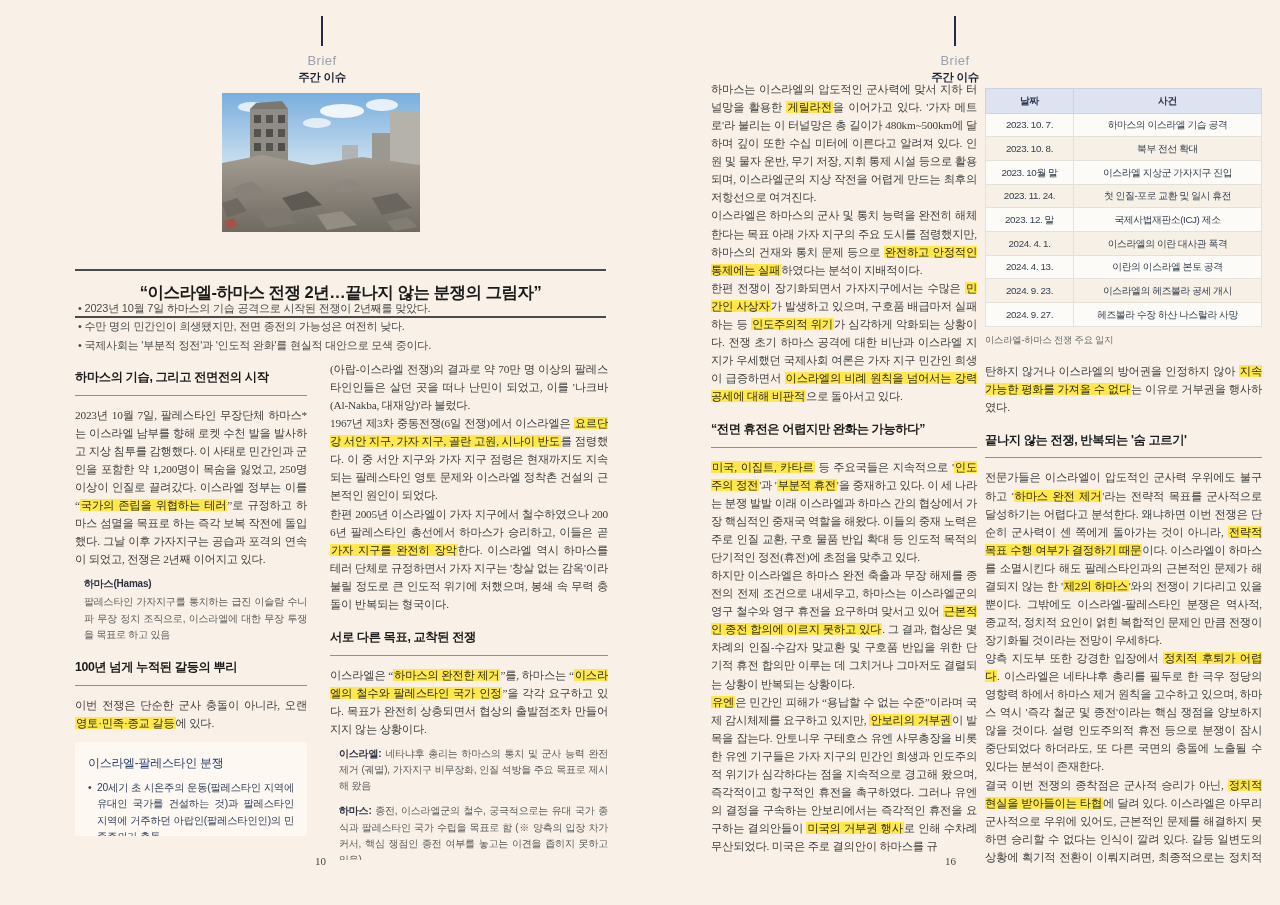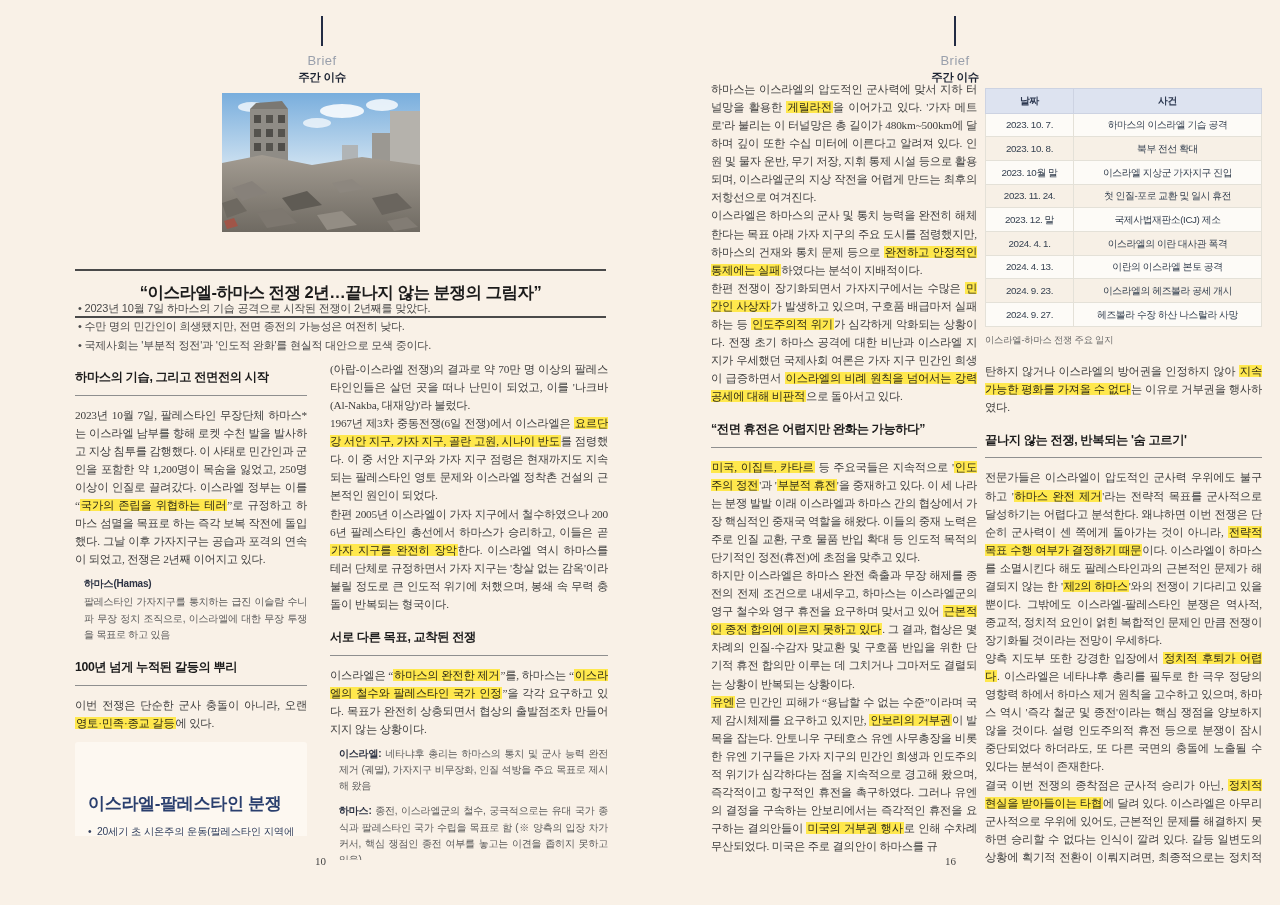--- a/index.html
+++ b/index.html
@@ -67,21 +67,21 @@
   }
   .note .note-label{font-weight:bold;color:#2d3344;}
   .note .note-label.block{display:block;margin-bottom:2px;}
 
   .infobox{
     font-family:"Liberation Sans",sans-serif;
     background:#fdf8f1;border-radius:3px;
     padding:12px 13px;margin:10px 0 12px;
     font-size:10.3px;line-height:1.6;color:#33405e;
   }
-  .infobox .infobox-title{font-weight:bold;color:#2a3f6e;font-size:17px;margin-bottom:7px;letter-spacing:-.3px;margin-top:36px;}
+  .infobox .infobox-title{font-weight:normal;color:#2a3f6e;font-size:12px;margin-bottom:7px;letter-spacing:-.3px;}
   .infobox ul{margin:0;padding:0;list-style:none;}
   .infobox li{position:relative;padding-left:9px;margin-bottom:4px;text-align:justify;word-break:break-all;}
   .infobox li::before{content:"•";position:absolute;left:0;top:0;color:#33405e;}
 
   
   .timeline-table{
     width:100%;border-collapse:collapse;
     font-family:"Liberation Sans",sans-serif;
     font-size:9.8px;color:#333f4f;table-layout:fixed;
   }

